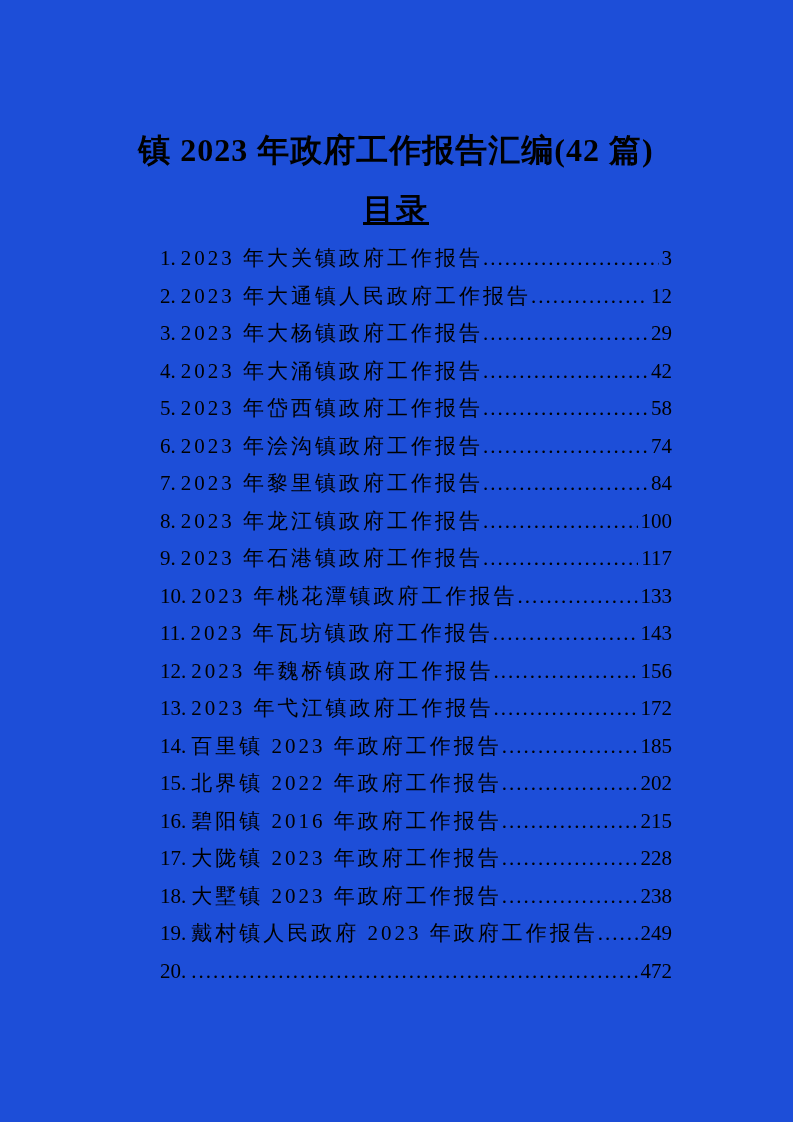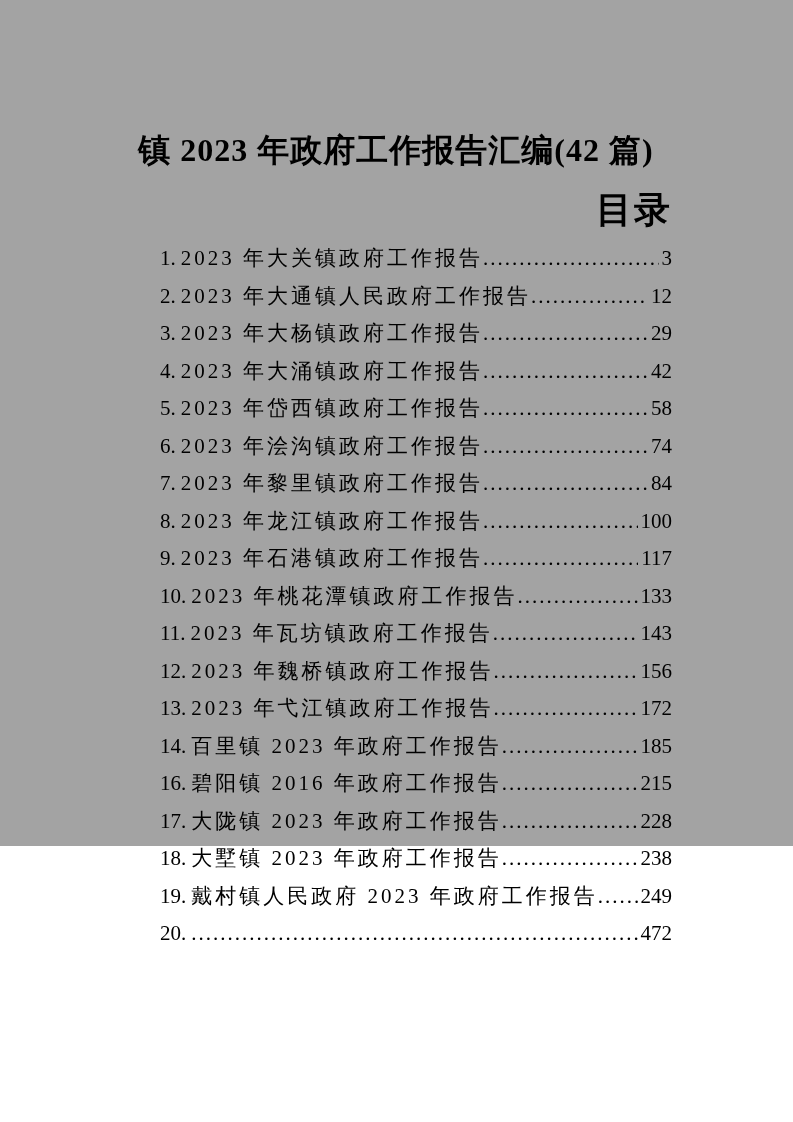--- a/index.html
+++ b/index.html
@@ -10,40 +10,41 @@
   body {
     width: 793px;
     height: 1122px;
     overflow: hidden;
     color: #000;
     font-family: "Liberation Serif", "DejaVu Serif", serif;
   }
   .page {
     box-sizing: border-box;
     width: 793px;
-    height: 846px;
+    height: 1122px;
     padding: 130px 121px 0 120px;
-    background: #a3a3a3;
+    background: #1d4ed8;
   }
   .doc-title {
     margin: 0;
     font-size: 32px;
     line-height: 40px;
     font-weight: bold;
     text-align: center;
     letter-spacing: 1px;
     white-space: nowrap;
   }
   .toc-heading {
     margin: 22px 0 0 0;
-    font-size: 36px;
+    font-size: 31px;
     line-height: 36px;
     font-weight: bold;
-    text-align: right;
+    text-align: center;
     letter-spacing: 2px;
+    text-decoration: underline;
   }
   .toc {
     margin: 12px 0 0 40px;
   }
   .toc-row {
     display: flex;
     align-items: baseline;
     height: 37.5px;
     line-height: 37.5px;
     font-size: 21px;
@@ -160,20 +161,26 @@
         <span class="toc-leader"></span>
         <span class="toc-page">172</span>
       </div>
       <div class="toc-row">
         <span class="toc-num">14.</span>
         <span class="toc-title">百里镇 2023 年政府工作报告</span>
         <span class="toc-leader"></span>
         <span class="toc-page">185</span>
       </div>
       <div class="toc-row">
+        <span class="toc-num">15.</span>
+        <span class="toc-title">北界镇 2022 年政府工作报告</span>
+        <span class="toc-leader"></span>
+        <span class="toc-page">202</span>
+      </div>
+      <div class="toc-row">
         <span class="toc-num">16.</span>
         <span class="toc-title">碧阳镇 2016 年政府工作报告</span>
         <span class="toc-leader"></span>
         <span class="toc-page">215</span>
       </div>
       <div class="toc-row">
         <span class="toc-num">17.</span>
         <span class="toc-title">大陇镇 2023 年政府工作报告</span>
         <span class="toc-leader"></span>
         <span class="toc-page">228</span>

